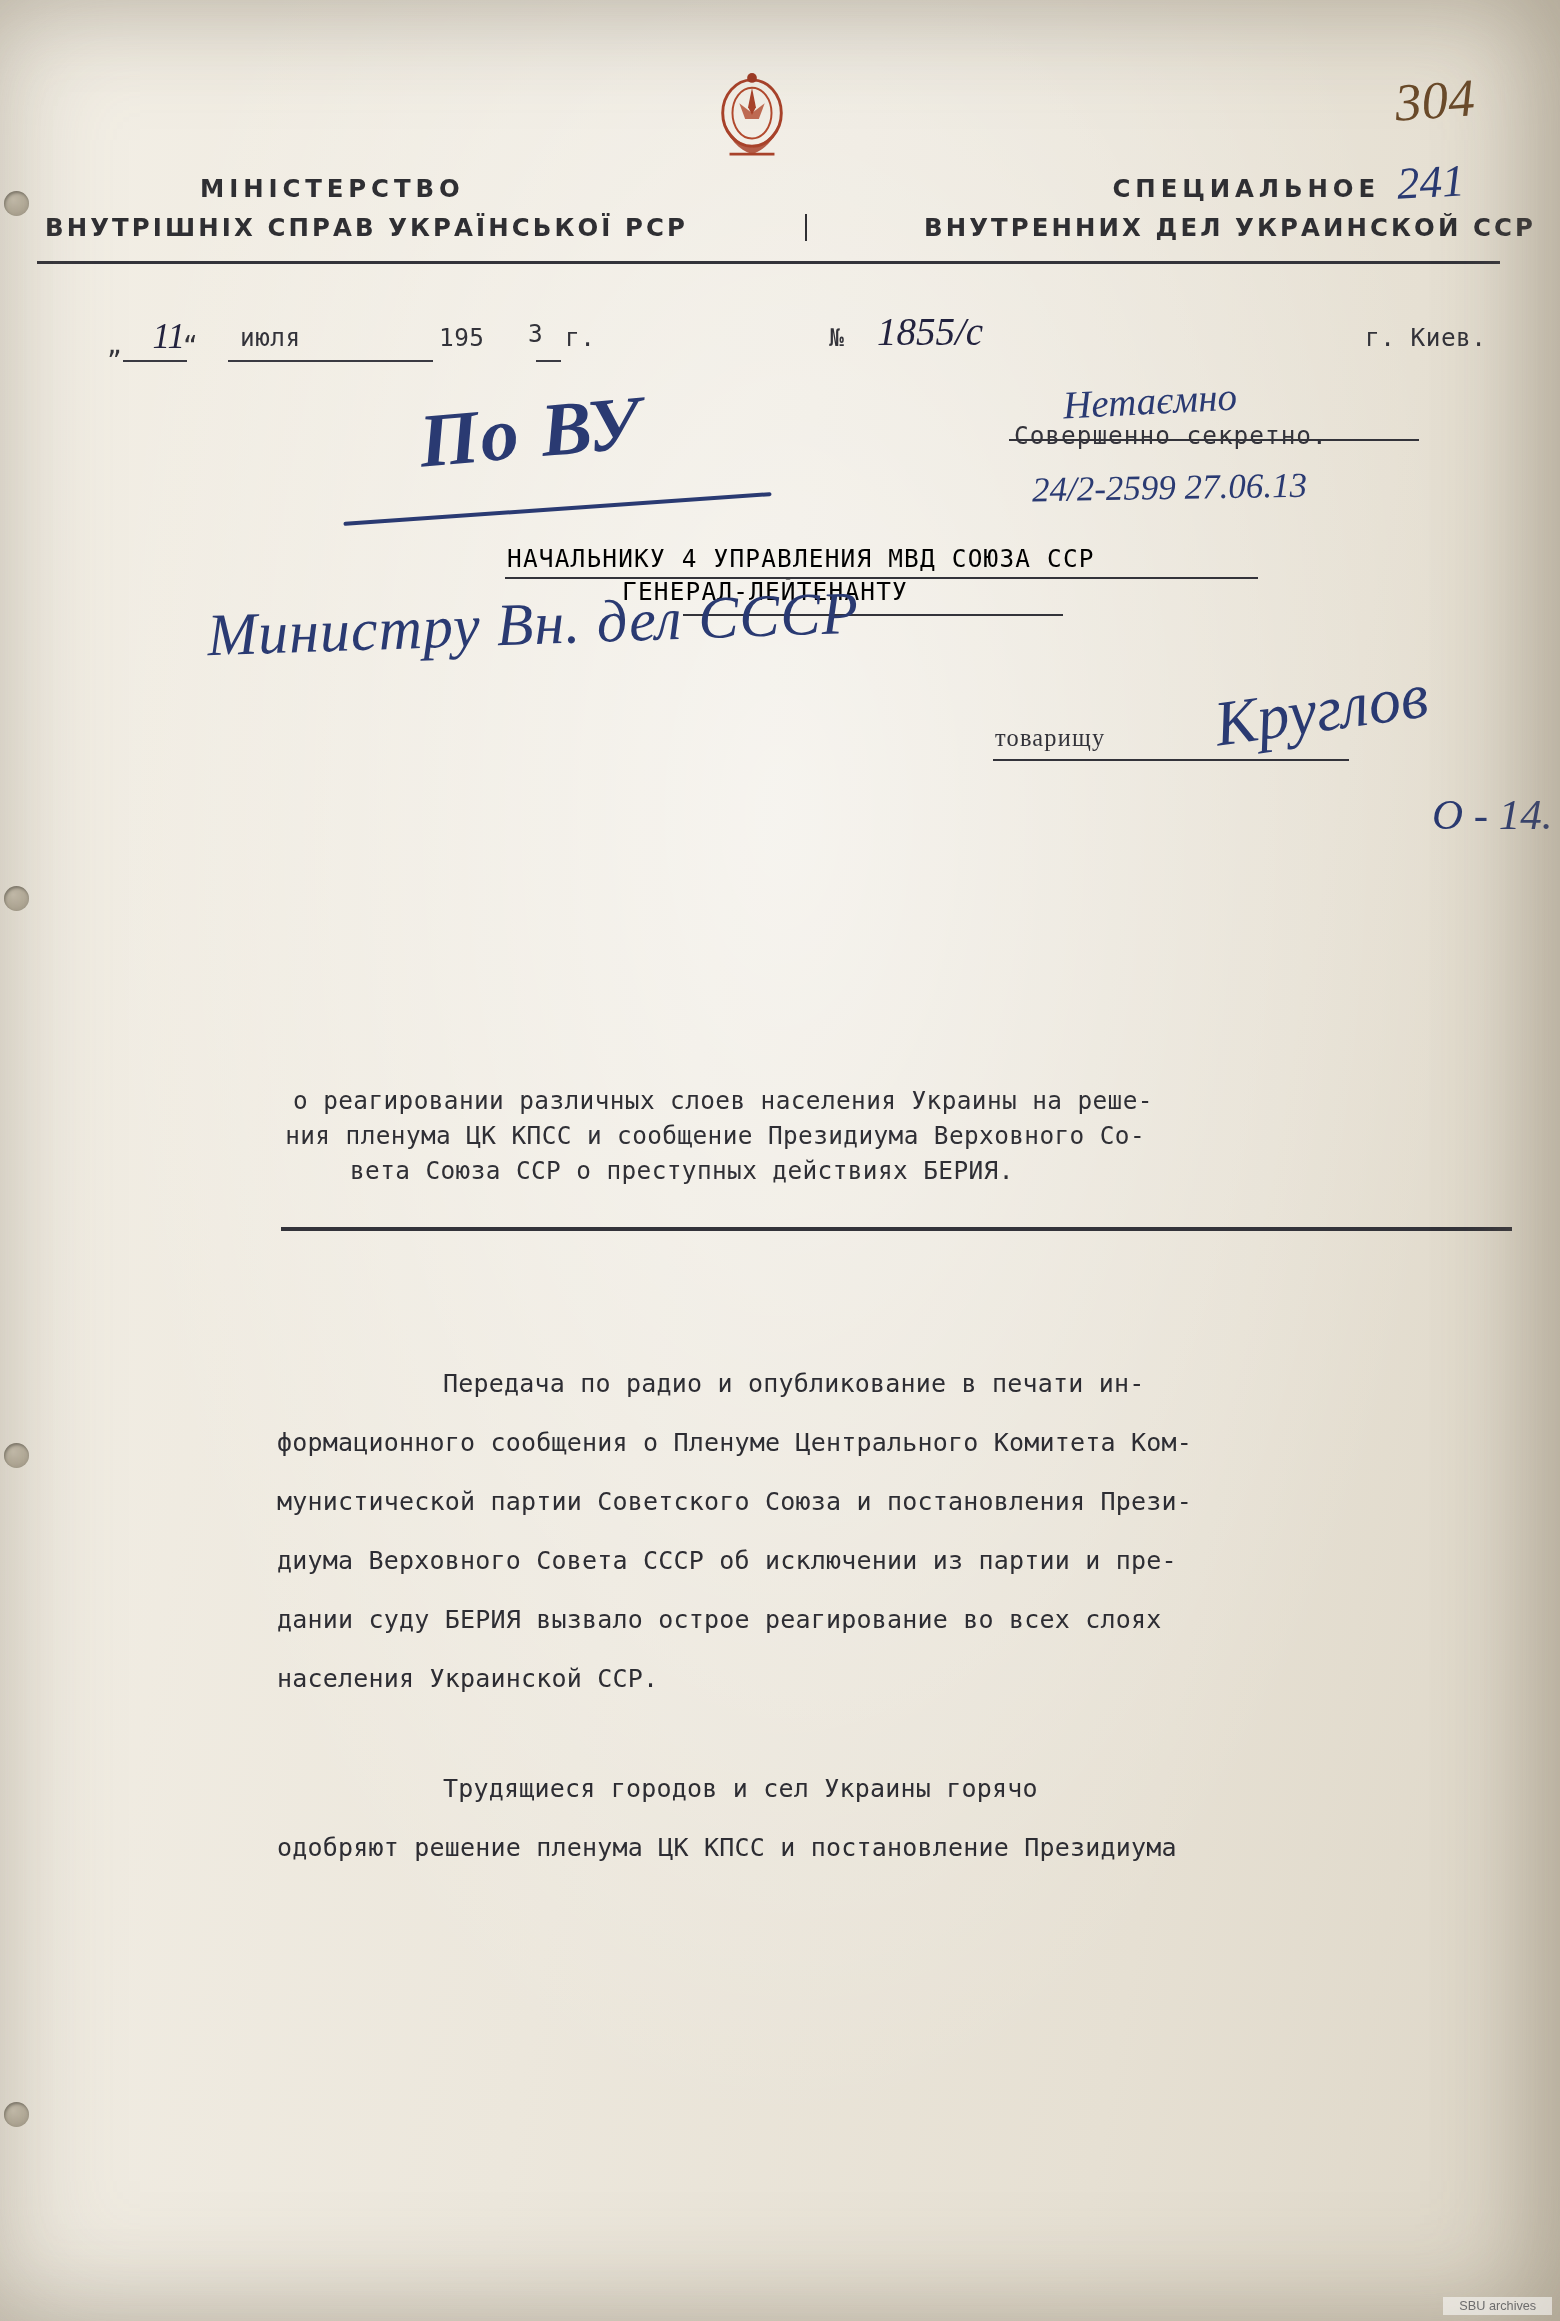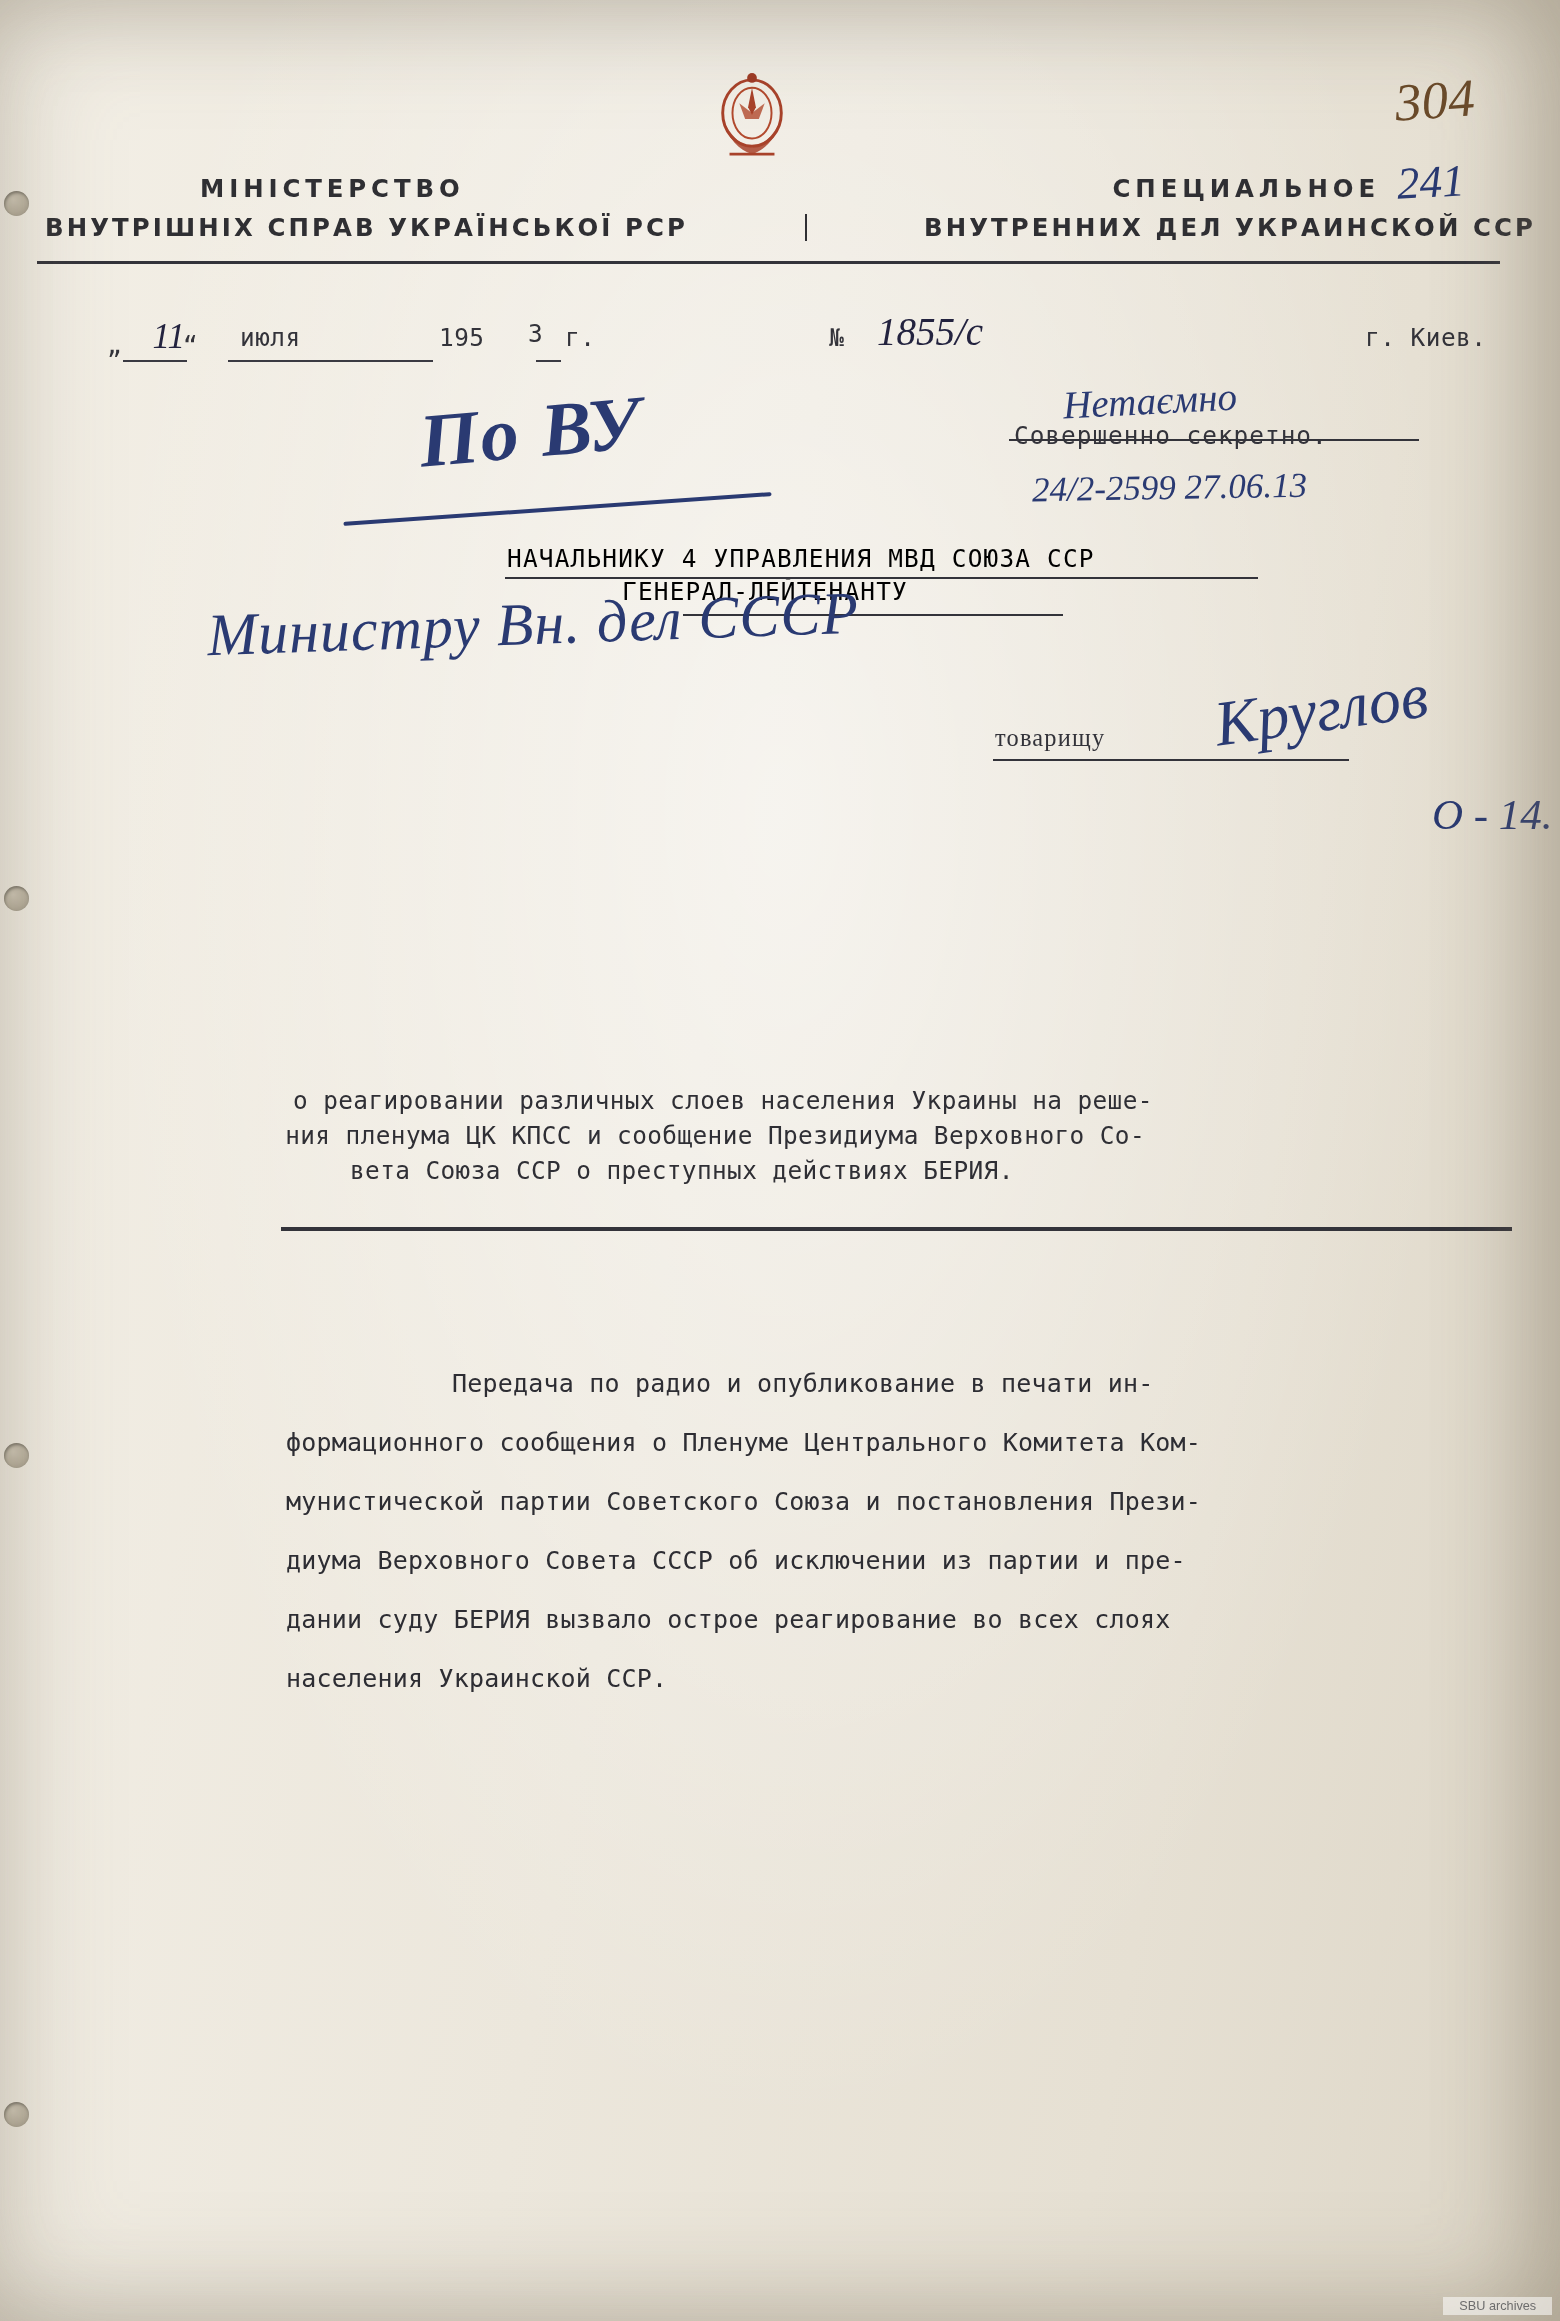--- a/index.html
+++ b/index.html
@@ -265,21 +265,21 @@
     left: 281px;
     top: 1227px;
     width: 1231px;
     height: 3.9px;
     background: #33333a;
   }
 
   
   .body {
     position: absolute;
-    left: 286px;
+    left: 277px;
     top: 1354px;
     width: 1258px;
     font-family: "DejaVu Sans Mono", monospace;
     font-size: 25px;
     line-height: 59px;
     letter-spacing: 0.2px;
     color: #2d2d33;
   }
   .body p { margin: 0 0 51px 0; }
   .body .indent { display:inline-block; width: 166px; }
@@ -384,20 +384,24 @@
 
     <div class="body">
       <p>
         <span class="indent"></span><span>Передача по радио и опубликование в печати ин-</span><br>
         <span>формационного сообщения о Пленуме Центрального Комитета Ком-</span><br>
         <span>мунистической партии Советского Союза и постановления Прези-</span><br>
         <span>диума Верховного Совета СССР об исключении из партии и пре-</span><br>
         <span>дании суду БЕРИЯ вызвало острое реагирование во всех слоях</span><br>
         <span>населения Украинской ССР.</span>
       </p>
+      <p>
+        <span class="indent"></span><span>Трудящиеся городов и сел Украины  горячо</span><br>
+        <span>одобряют решение пленума ЦК КПСС и постановление Президиума</span>
+      </p>
     </div>
 
   </div>
 
   <div class="edge-shadow"></div>
   <div class="watermark">SBU archives</div>
 </div>
 
 
 </body></html>

